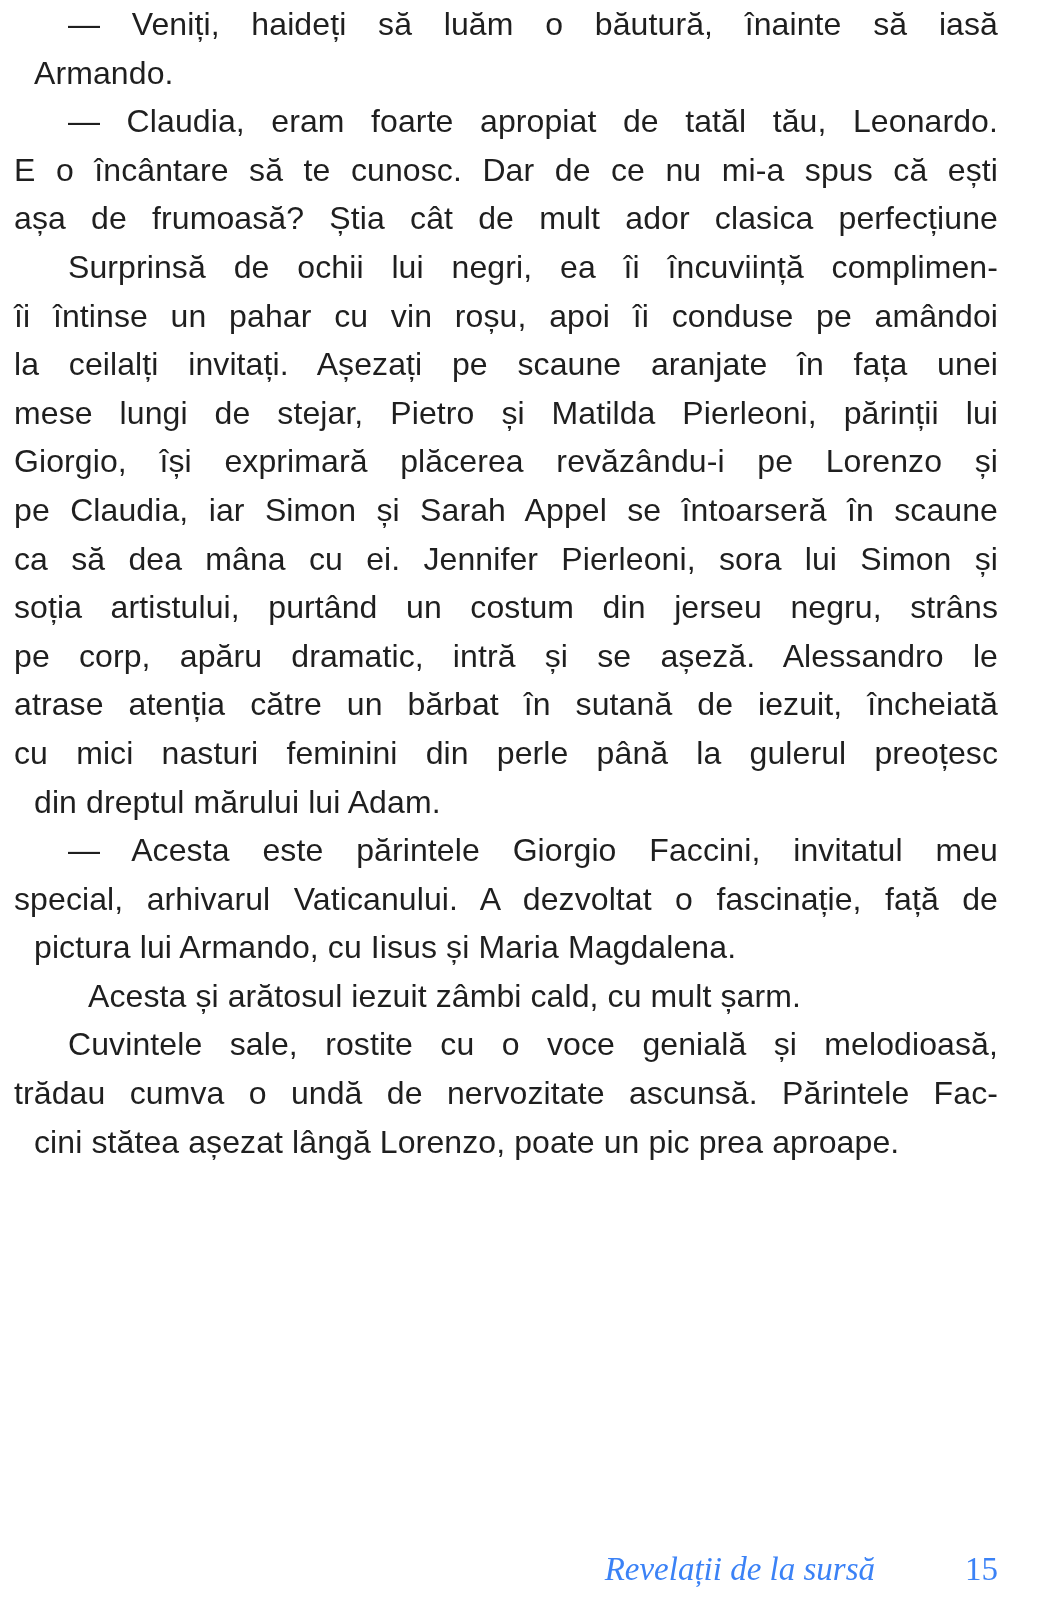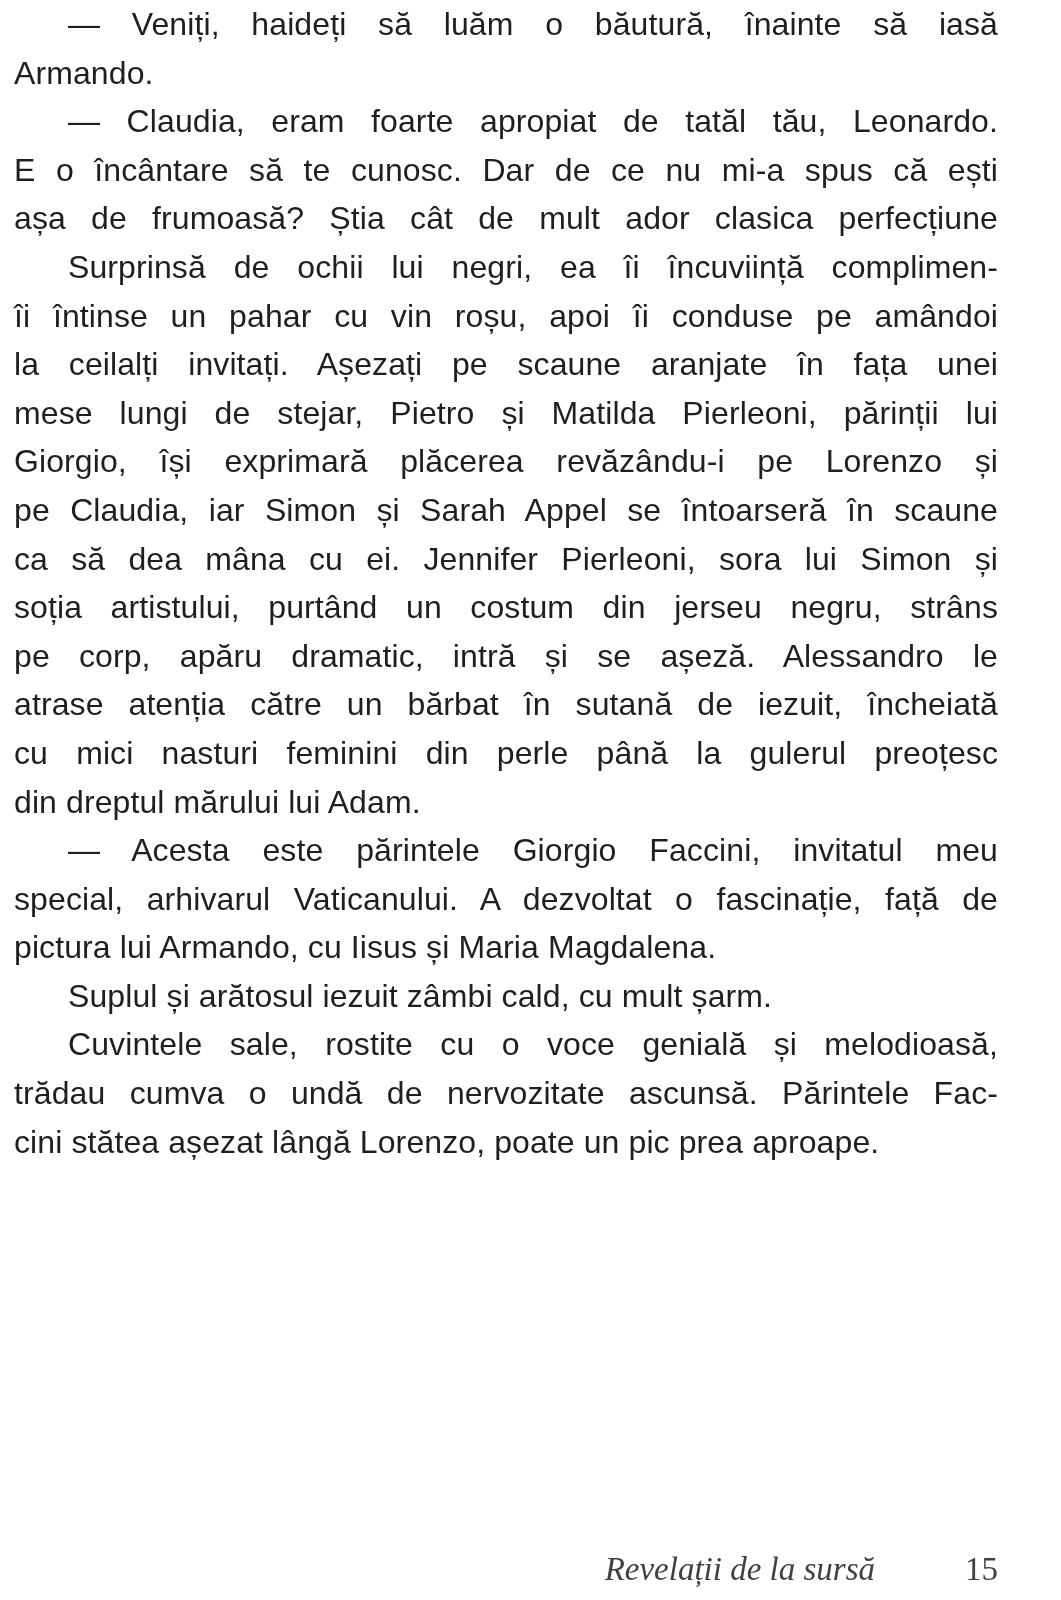--- a/index.html
+++ b/index.html
@@ -40,34 +40,35 @@
     text-align: justify;
     text-align-last: justify;
     white-space: normal;
     overflow: visible;
   }
   .line.first {
     padding-left: 54px;
   }
   .line.last {
     text-align-last: left;
+    margin-left: 20px;
   }
   .footer {
     position: absolute;
     left: 14px;
     top: 1547px;
     width: 984px;
     display: flex;
     justify-content: flex-end;
     align-items: baseline;
     gap: 90px;
     font-family: "Liberation Serif", serif;
     font-size: 33px;
     line-height: 44px;
-    color: #404040;
+    color: #3b82f6;
   }
   .running-title {
     font-style: italic;
   }
   .page-number {
     font-style: normal;
   }
 </style>
 </head>
 <body>
@@ -96,21 +97,21 @@
         <div class="line">atrase atenția către un bărbat în sutană de iezuit, încheiată</div>
         <div class="line">cu mici nasturi feminini din perle până la gulerul preoțesc</div>
         <div class="line last">din dreptul mărului lui Adam.</div>
       </div>
       <div class="para">
         <div class="line first">— Acesta este părintele Giorgio Faccini, invitatul meu</div>
         <div class="line">special, arhivarul Vaticanului. A dezvoltat o fascinație, față de</div>
         <div class="line last">pictura lui Armando, cu Iisus și Maria Magdalena.</div>
       </div>
       <div class="para">
-        <div class="line first last">Suplul și arătosul iezuit zâmbi cald, cu mult șarm.</div>
+        <div class="line first last">Acesta și arătosul iezuit zâmbi cald, cu mult șarm.</div>
       </div>
       <div class="para">
         <div class="line first">Cuvintele sale, rostite cu o voce genială și melodioasă,</div>
         <div class="line">trădau cumva o undă de nervozitate ascunsă. Părintele Fac-</div>
         <div class="line last">cini stătea așezat lângă Lorenzo, poate un pic prea aproape.</div>
       </div>
     </div>
   <div class="footer">
     <span class="running-title">Revelații de la sursă</span>
     <span class="page-number">15</span>

